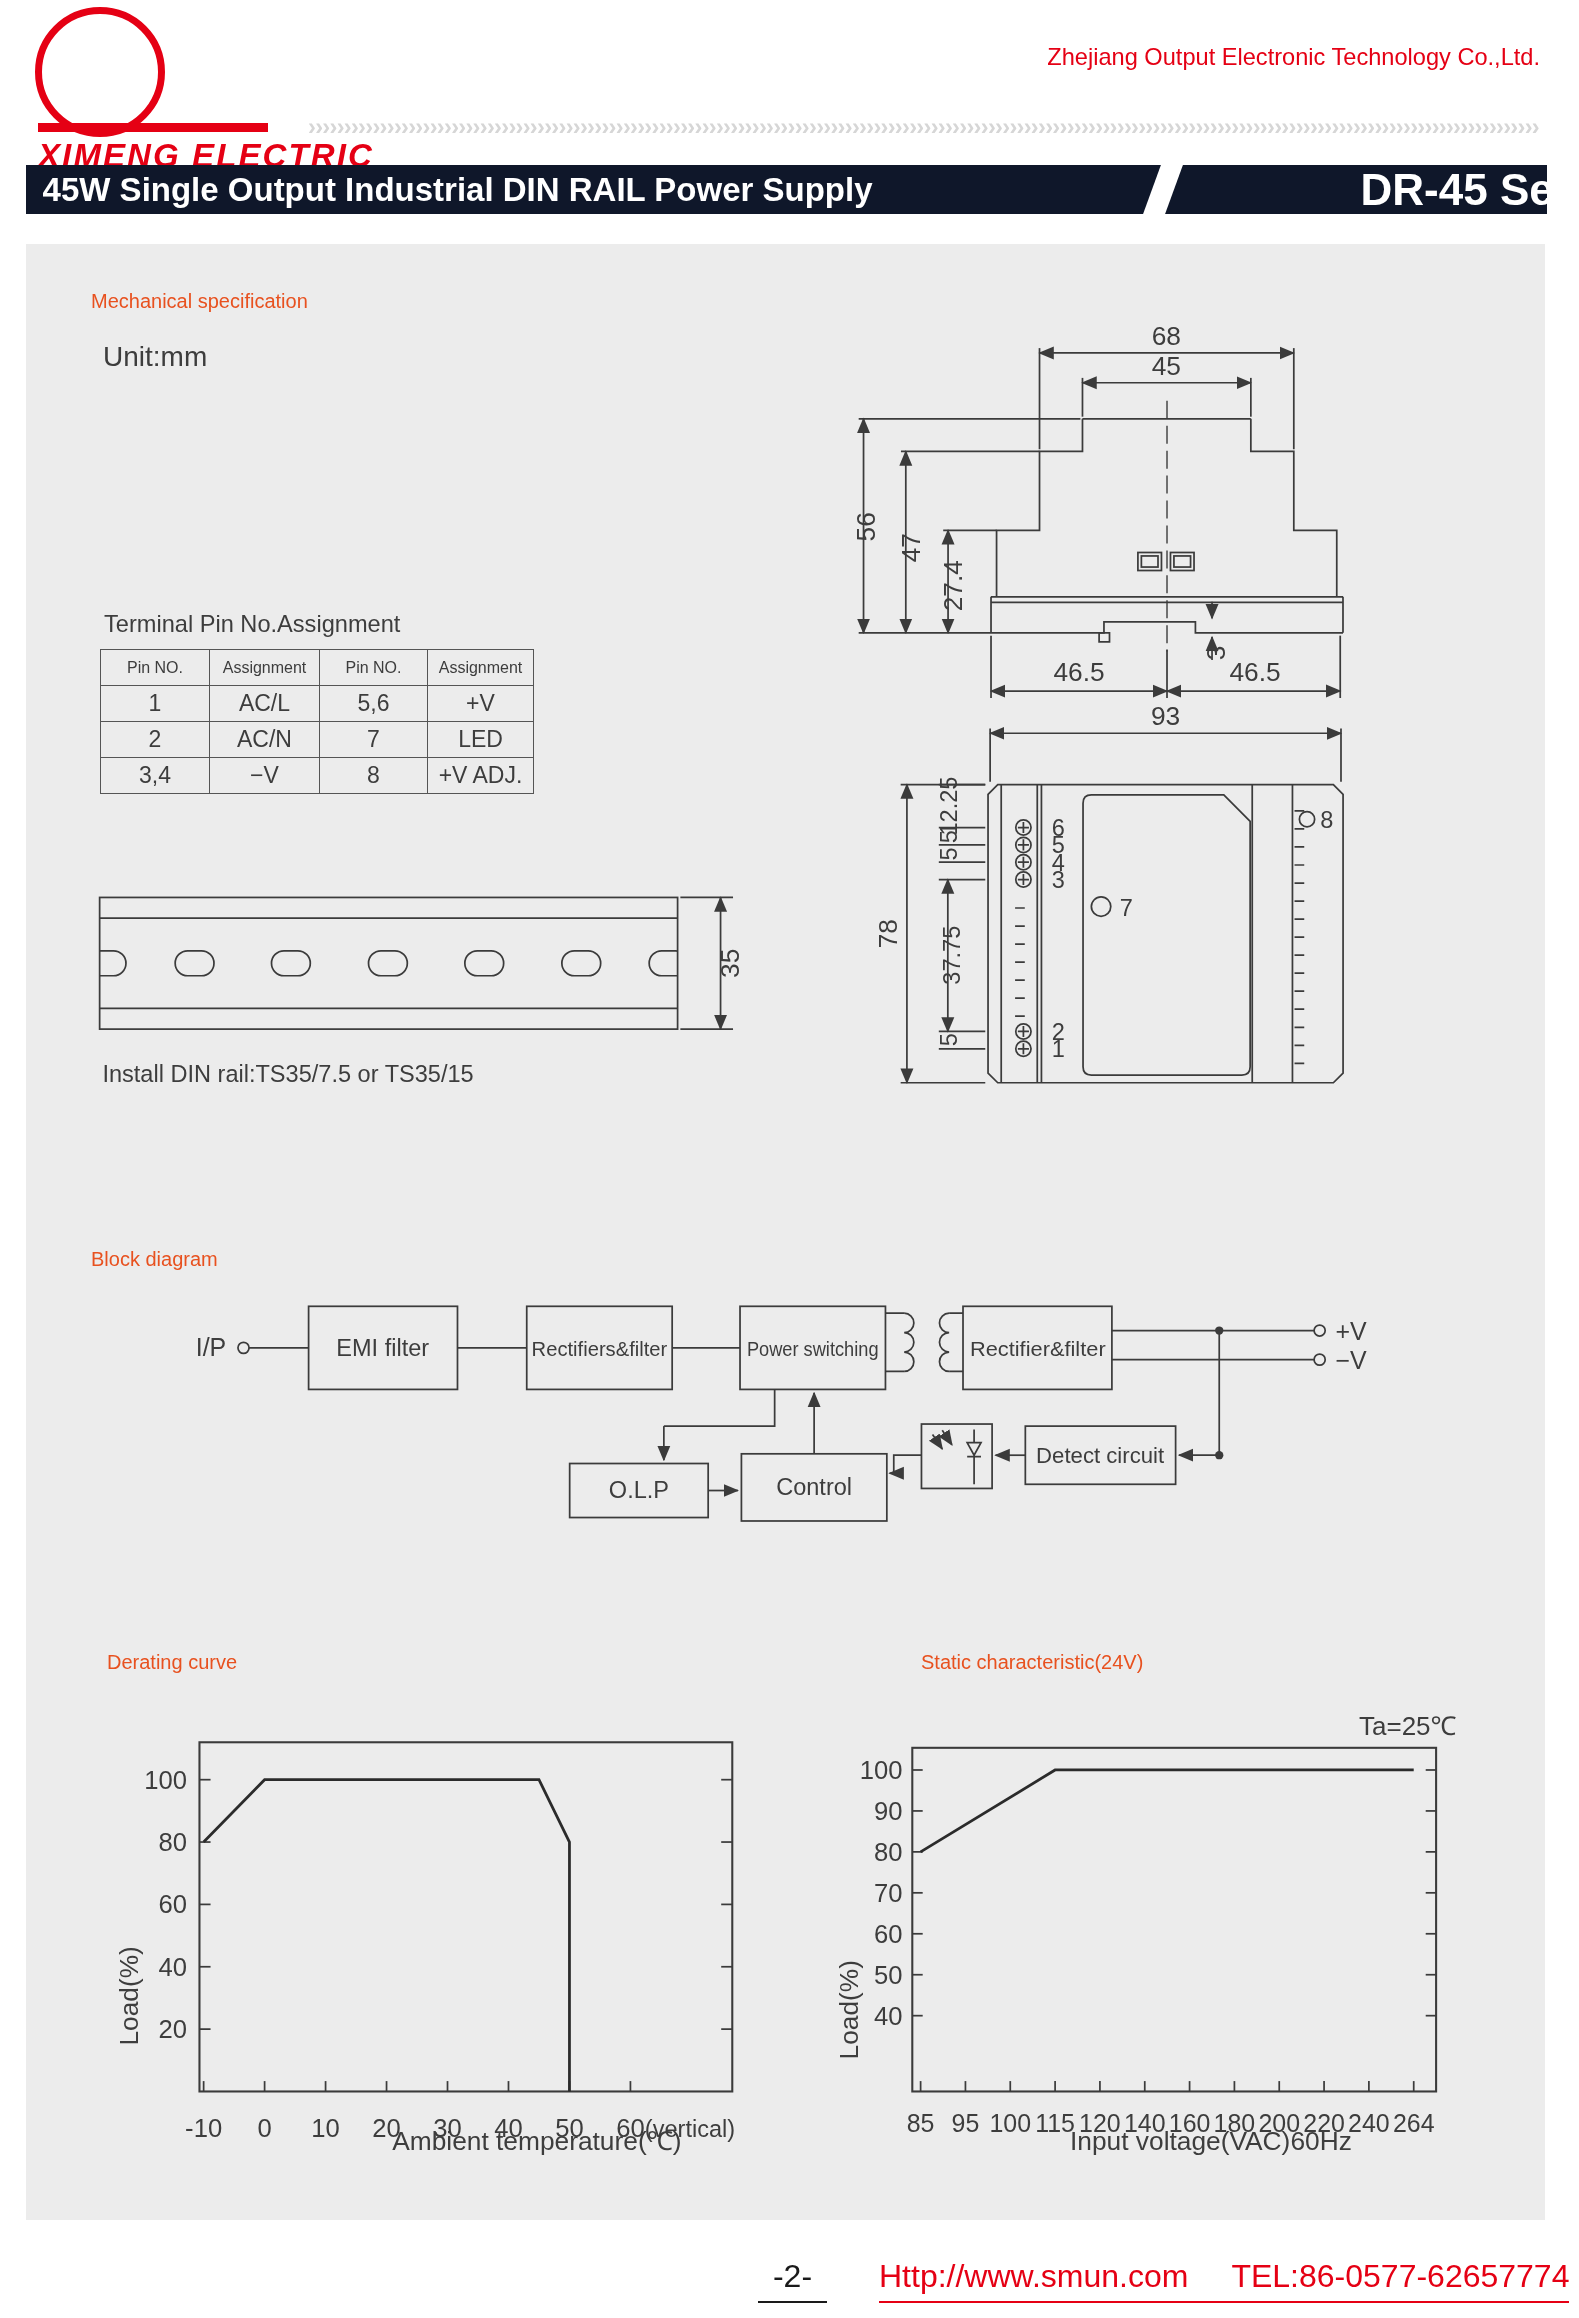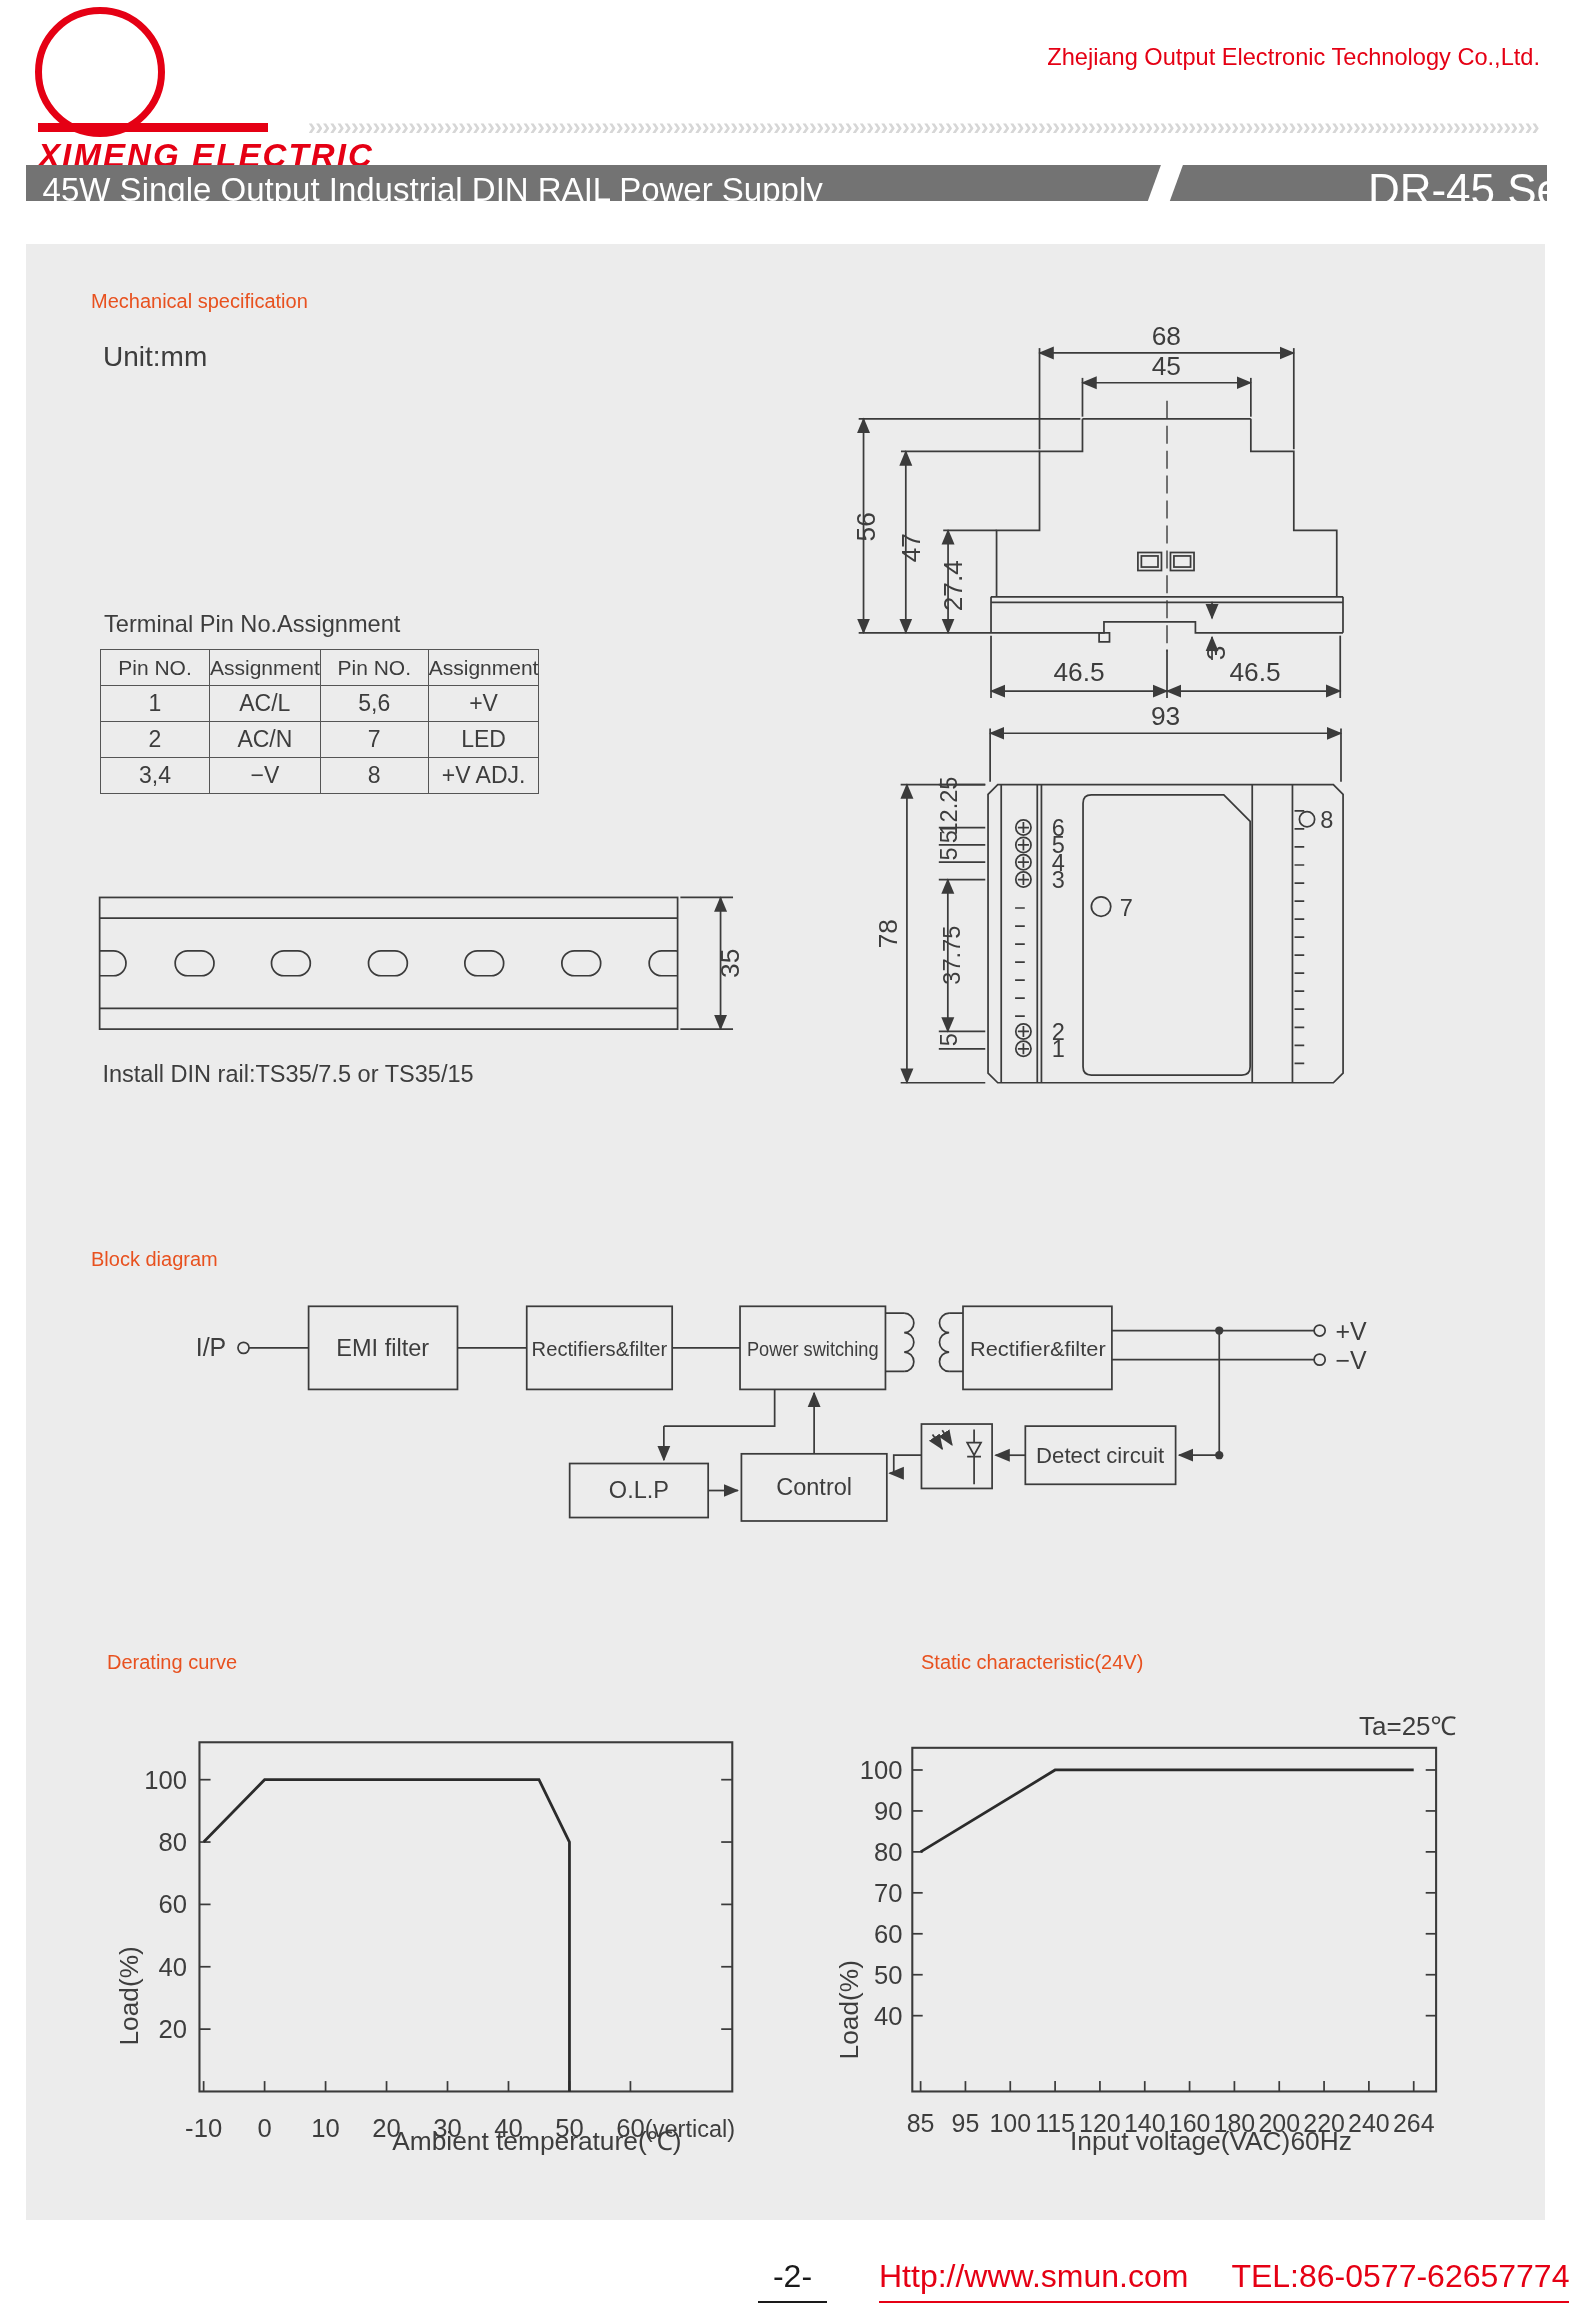--- a/index.html
+++ b/index.html
@@ -10,34 +10,34 @@
   
   .logo-ring{position:absolute;left:35px;top:7px;width:116px;height:116px;border:7.6px solid #e50014;border-radius:50%;}
   .logo-script{position:absolute;left:66px;top:5.5px;font-family:"DejaVu Serif",serif;font-style:italic;font-weight:bold;
                font-size:82px;color:#e50014;letter-spacing:-3.5px;}
   .logo-bar{position:absolute;left:38px;top:123px;width:230px;height:9px;background:#e50014;}
   .logo-sub{position:absolute;left:38px;top:137px;font-size:33px;font-style:italic;font-weight:bold;
             color:#e50014;letter-spacing:2.1px;white-space:nowrap;}
   .company{position:absolute;left:762px;top:44px;width:778px;text-align:right;font-size:23.6px;color:#e50014;}
   .chevrons{position:absolute;left:308px;top:116px;width:1232px;height:23.6px;overflow:hidden;white-space:nowrap;
             font-size:23.6px;line-height:23.6px;color:#d6d6d6;letter-spacing:-0.7px;font-weight:bold;}
-  .banner{position:absolute;left:26px;top:165px;width:1521px;height:36px;background:#737373;}
+  .banner{position:absolute;left:26px;top:165px;width:1521px;height:49px;background:#0f172a;font-weight:bold;}
   .banner-title{position:absolute;left:16.6px;top:0;height:49px;line-height:49px;color:#fff;font-size:33px;white-space:nowrap;}
   .banner-slash{position:absolute;left:1126px;top:0;width:22px;height:49px;background:#ffffff;transform:skewX(-20deg);}
   .banner-series{position:absolute;left:1246px;top:0;width:360px;height:49px;line-height:49px;
                  text-align:right;color:#fff;font-size:44px;}
   
   .sec-title{position:absolute;font-size:20px;color:#e8511f;white-space:nowrap;}
   .body-text{position:absolute;font-size:28px;color:#3d3d3d;white-space:nowrap;}
   .small-text{position:absolute;font-size:23.6px;color:#3d3d3d;white-space:nowrap;}
   
   table.pins{position:absolute;left:100px;top:649px;border-collapse:collapse;table-layout:fixed;}
   table.pins td,table.pins th{border:1.4px solid #555;text-align:center;vertical-align:middle;
        font-weight:normal;color:#3d3d3d;height:35px;padding:0;}
-  table.pins th{font-size:21px;}
+  table.pins th{font-size:16px;}
   table.pins td{font-size:23px;}
   
   svg{overflow:visible;}
   svg .ln{stroke:#3b3b3b;stroke-width:2.5;fill:none;}
   svg .ln3{stroke:#2b2b2b;stroke-width:4;fill:none;}
   svg .box{stroke:#3b3b3b;stroke-width:2.5;fill:none;}
   svg .dash{stroke:#3b3b3b;stroke-width:2;fill:none;stroke-dasharray:26 10;}
   svg text{fill:#3d3d3d;font-family:"Liberation Sans",sans-serif;}
   .dim{font-size:38px;}
   .dims{font-size:34px;}

